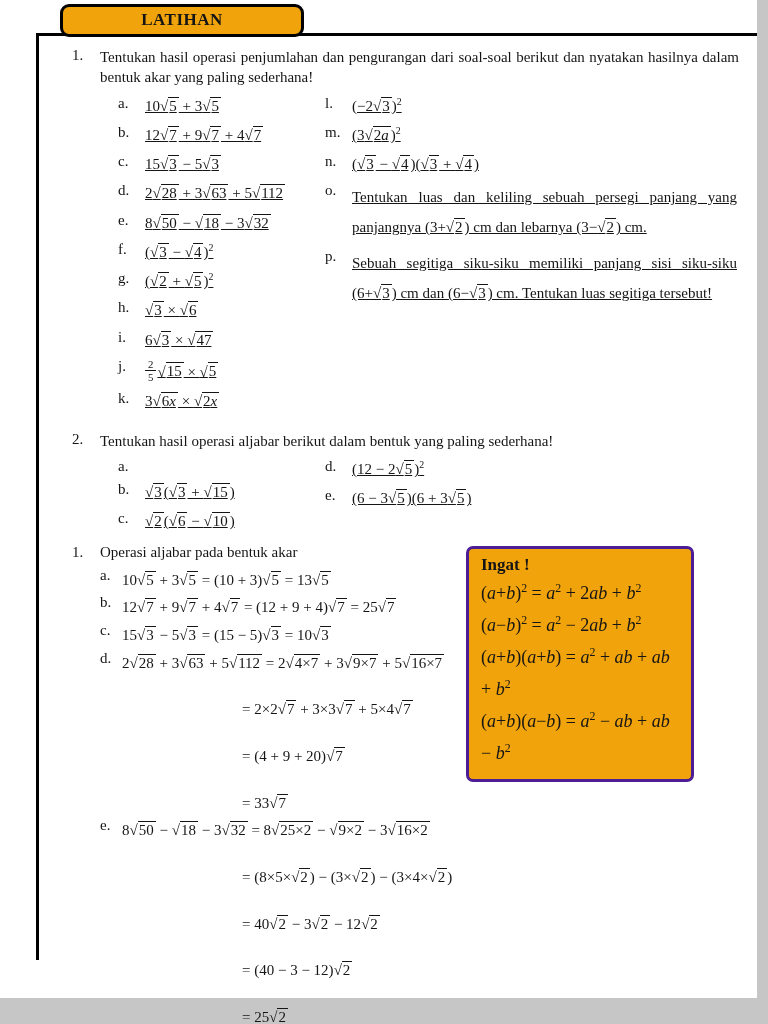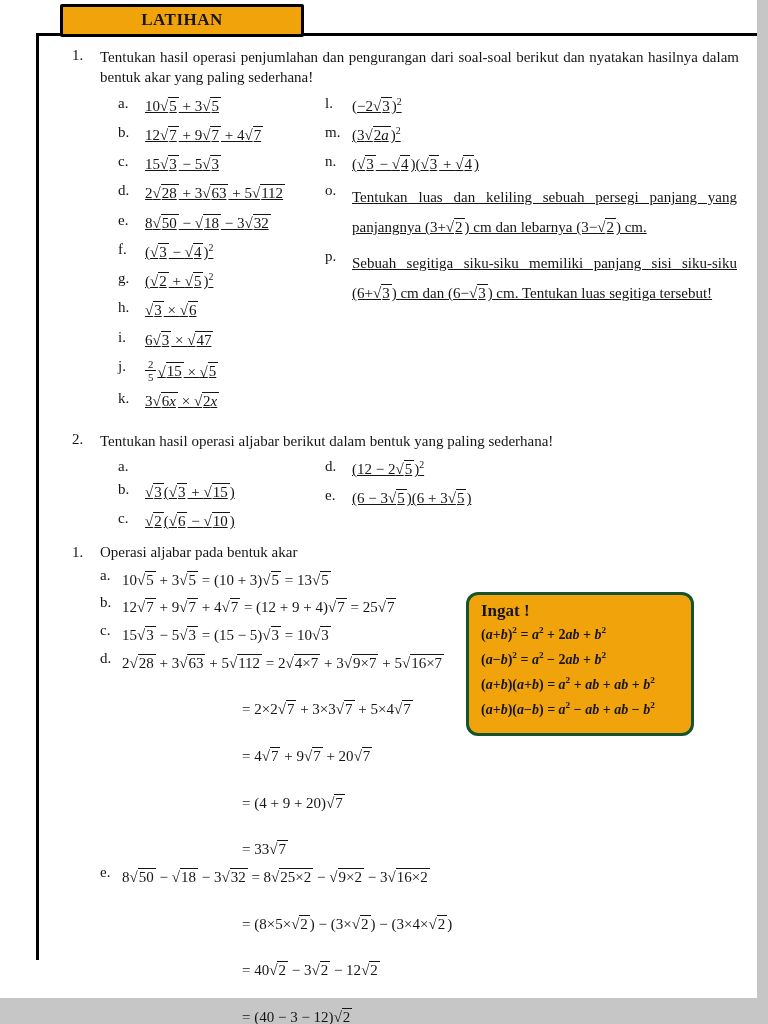--- a/index.html
+++ b/index.html
@@ -16,21 +16,21 @@
     position:absolute; left:0; top:0;
     width:757px; height:998px;
     background:#ffffff;
   }
   .frame-top { position:absolute; left:36px; top:33px; right:0; height:3px; background:#000; }
   .frame-left { position:absolute; left:36px; top:33px; width:3px; height:927px; background:#000; }
 
   .badge {
     background:#f1a30b;
     border:3px solid #000;
-    border-radius:2px;
+    border-radius:9px;
     font-weight:bold;
     text-align:center;
     font-size:17px;
     letter-spacing:0.5px;
     width:244px;
     padding:3px 0 4px 0;
     position:relative;
     z-index:2;
   }
   .badge-latihan { margin:4px 0 0 60px; }
@@ -61,28 +61,27 @@
     display:inline-block; text-align:center; vertical-align:-0.45em;
     font-size:0.72em; line-height:1.15; margin-right:1px;
   }
   .frac .fn { display:block; border-bottom:1px solid #151515; padding:0 3px; }
   .frac .fd { display:block; }
 
   
   .ingat {
     position:absolute; left:466px; top:546px; width:228px;
     background:#f1a30b;
-    border:3px solid #14532d;
-    border-radius:12px;
+    border:3px solid #4c1d95;
+    border-radius:7px;
     padding:6px 10px 10px 12px;
     z-index:3;
-    margin-top:46px;
   }
   .ingat-title { font-weight:bold; font-size:17px; margin-bottom:2px; }
-  .ingat-line { font-size:14px; line-height:1.78;font-weight:bold; }
+  .ingat-line { font-size:18px; line-height:1.78; }
 
   
   .sol-head { display:flex; margin:4px 0 6px 0; }
   .sol { display:flex; margin-bottom:1px; }
   .sol .slb { width:22px; flex:none; margin-left:28px; }
   .sol-lines { flex:1; }
   .sol-line { line-height:1.78; }
   .sol-line.cont { padding-left:120px;margin-top:20px; }
 </style>
 </head>
@@ -228,21 +227,20 @@
       <span class="slb">c.</span>
       <div class="sol-lines">
         <div class="sol-line">15<span class="sqrt">√<span class="rad">3</span></span> − 5<span class="sqrt">√<span class="rad">3</span></span> = (15 − 5)<span class="sqrt">√<span class="rad">3</span></span> = 10<span class="sqrt">√<span class="rad">3</span></span></div>
       </div>
     </div>
     <div class="sol">
       <span class="slb">d.</span>
       <div class="sol-lines">
         <div class="sol-line">2<span class="sqrt">√<span class="rad">28</span></span> + 3<span class="sqrt">√<span class="rad">63</span></span> + 5<span class="sqrt">√<span class="rad">112</span></span> = 2<span class="sqrt">√<span class="rad">4×7</span></span> + 3<span class="sqrt">√<span class="rad">9×7</span></span> + 5<span class="sqrt">√<span class="rad">16×7</span></span></div>
         <div class="sol-line cont">= 2×2<span class="sqrt">√<span class="rad">7</span></span> + 3×3<span class="sqrt">√<span class="rad">7</span></span> + 5×4<span class="sqrt">√<span class="rad">7</span></span></div>
-        <div class="sol-line cont">= 4<span class="sqrt">√<span class="rad">7</span></span> + 9<span class="sqrt">√<span class="rad">7</span></span> + 20<span class="sqrt">√<span class="rad">7</span></span></div>
         <div class="sol-line cont">= (4 + 9 + 20)<span class="sqrt">√<span class="rad">7</span></span></div>
         <div class="sol-line cont">= 33<span class="sqrt">√<span class="rad">7</span></span></div>
       </div>
     </div>
     <div class="sol">
       <span class="slb">e.</span>
       <div class="sol-lines">
         <div class="sol-line">8<span class="sqrt">√<span class="rad">50</span></span> − <span class="sqrt">√<span class="rad">18</span></span> − 3<span class="sqrt">√<span class="rad">32</span></span> = 8<span class="sqrt">√<span class="rad">25×2</span></span> − <span class="sqrt">√<span class="rad">9×2</span></span> − 3<span class="sqrt">√<span class="rad">16×2</span></span></div>
         <div class="sol-line cont">= (8×5×<span class="sqrt">√<span class="rad">2</span></span>) − (3×<span class="sqrt">√<span class="rad">2</span></span>) − (3×4×<span class="sqrt">√<span class="rad">2</span></span>)</div>
         <div class="sol-line cont">= 40<span class="sqrt">√<span class="rad">2</span></span> − 3<span class="sqrt">√<span class="rad">2</span></span> − 12<span class="sqrt">√<span class="rad">2</span></span></div>

